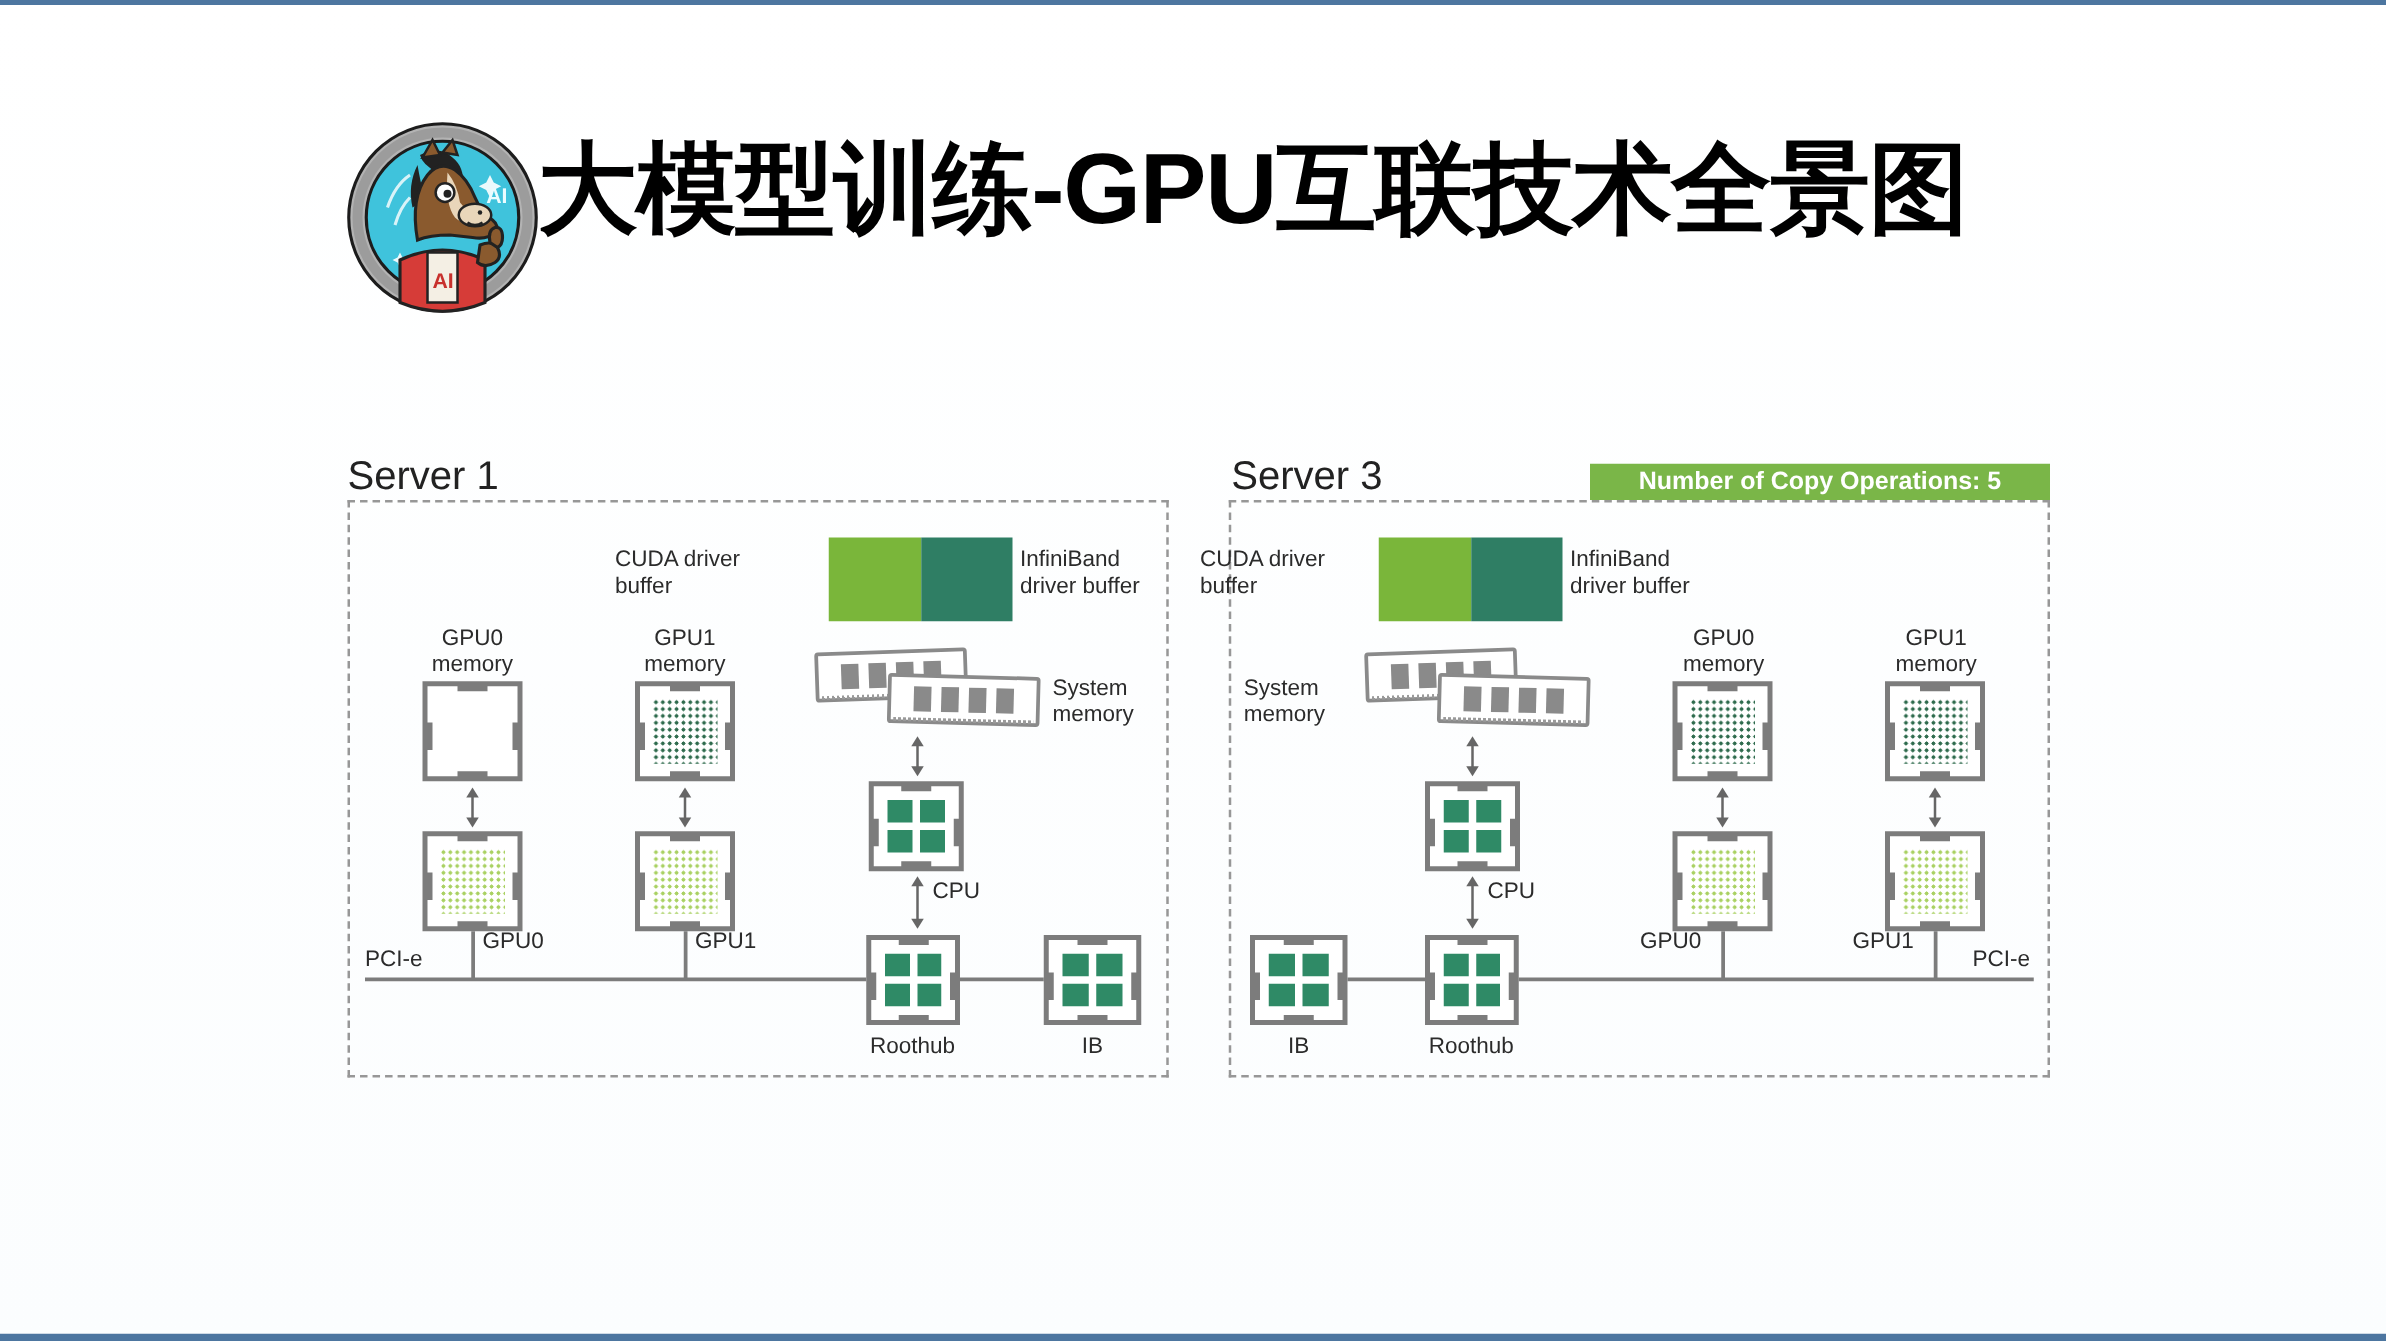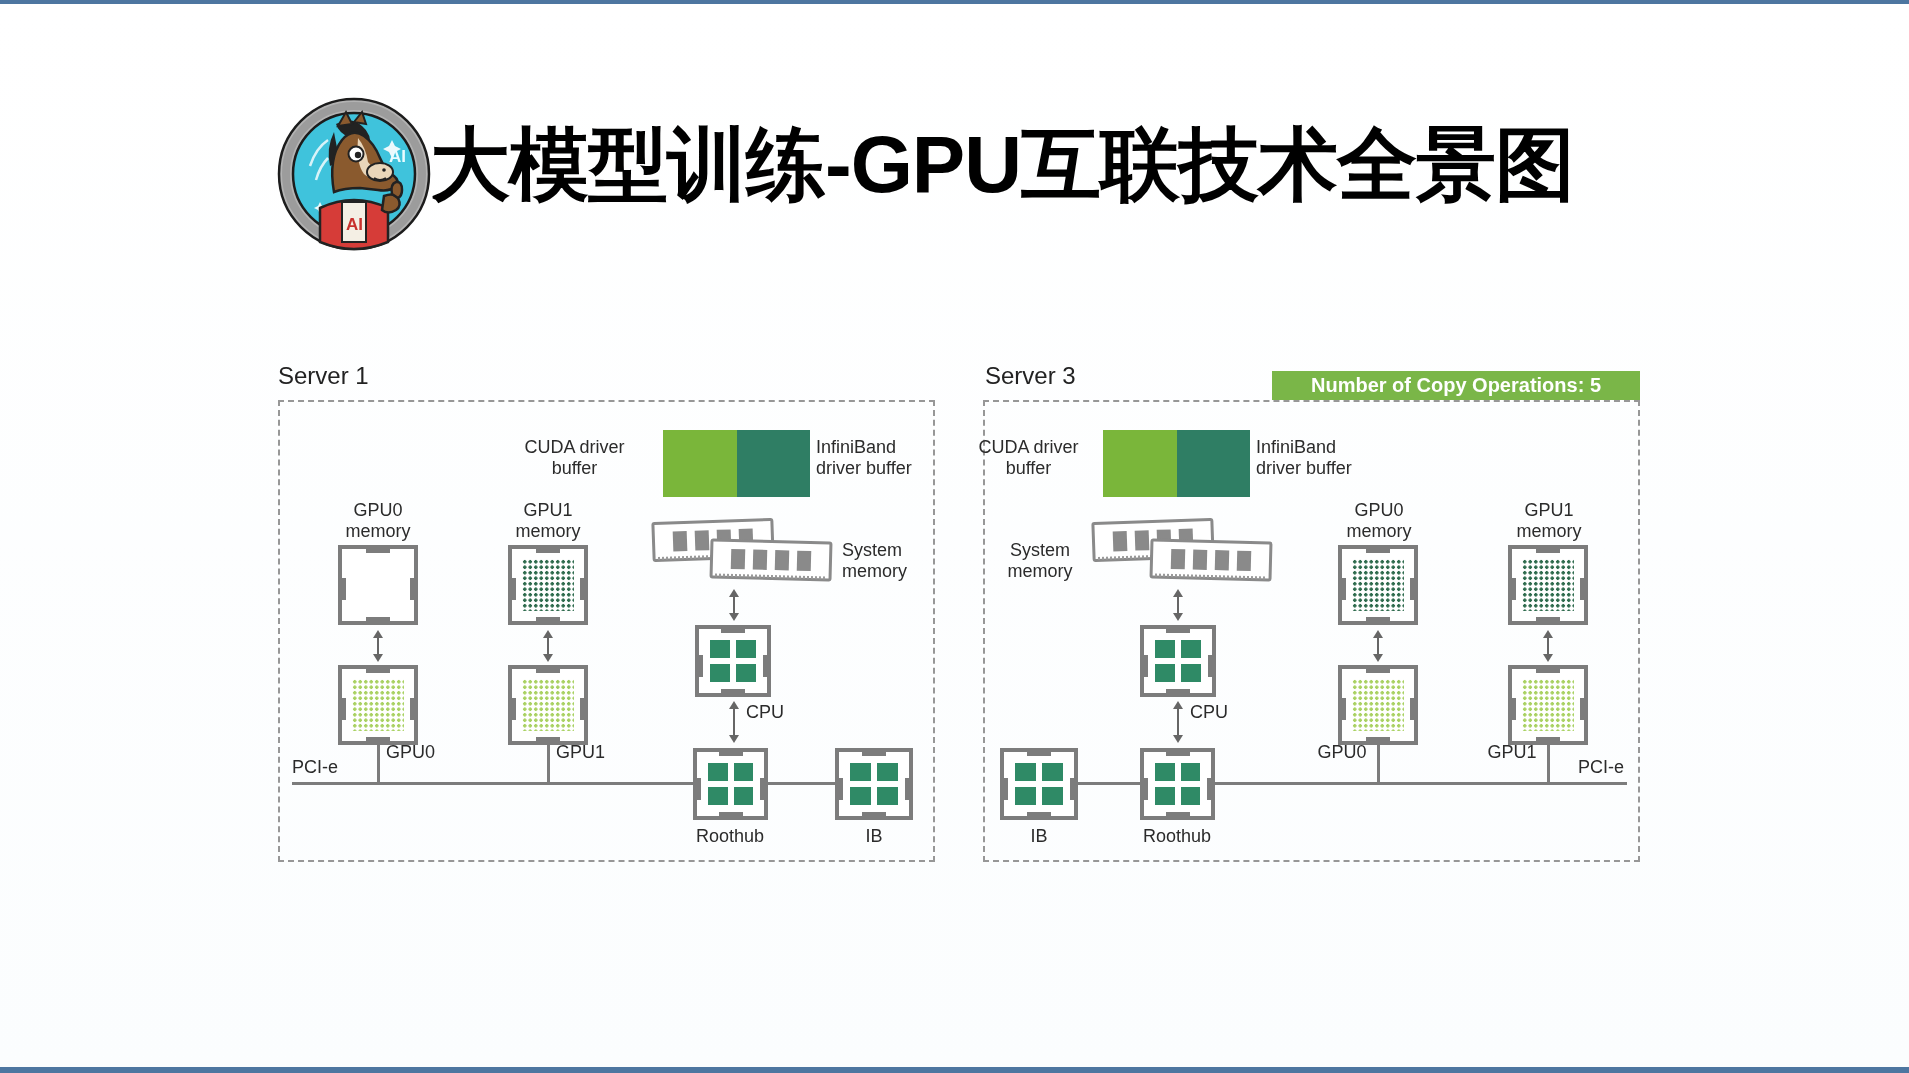--- a/index.html
+++ b/index.html
@@ -3,34 +3,34 @@
 <meta charset="utf-8">
 <style>
   html,body{margin:0;padding:0;background:#e8e8e8;}
   .slide{position:relative;width:1909px;height:1073px;background:linear-gradient(#ffffff,#fbfdfe);
          overflow:hidden;font-family:"Liberation Sans",sans-serif;color:#111;}
   .bar-top{position:absolute;left:0;top:0;width:100%;height:4px;background:#4d76a0;}
   .bar-bottom{position:absolute;left:0;bottom:0;width:100%;height:6px;background:#4d76a0;}
 
   
   .logo{position:absolute;left:276px;top:96px;width:156px;height:156px;}
-  .title{position:absolute;left:430px;top:112px;font-size:80px;font-weight:bold;
+  .title{position:absolute;left:430px;top:98px;font-size:80px;font-weight:bold;
          white-space:nowrap;color:#000;letter-spacing:-1px;}
   .subtitle{position:absolute;left:540px;top:278px;font-size:32px;font-weight:bold;
             white-space:nowrap;color:#050505;}
 
   
-  .server-label{position:absolute;font-size:24px;color:#222;}
+  .server-label{position:absolute;font-size:32px;color:#222;}
   .dashed-box{position:absolute;width:657px;height:462px;border:2px dashed #979797;box-sizing:border-box;}
   .badge{position:absolute;left:1272px;top:371px;width:368px;height:29px;background:#7ab648;
          color:#fff;font-size:20px;font-weight:bold;display:flex;align-items:center;justify-content:center;}
 
   
   .lbl{position:absolute;font-size:18px;line-height:21px;color:#2b2b2b;}
-  .lbl.r{text-align:center;}
+  .lbl.r{text-align:left;}
   .lbl.c{text-align:center;}
 
   
   .buffer{position:absolute;width:147px;height:67px;display:flex;}
   .buffer .half-l{flex:1;background:#7ab63a;}
   .buffer .half-r{flex:1;background:#2f7e64;}
 
   
   .chip{position:absolute;background:#fff;border:4px solid #7c7c7c;box-sizing:border-box;}
   .tab{position:absolute;background:#7c7c7c;}

